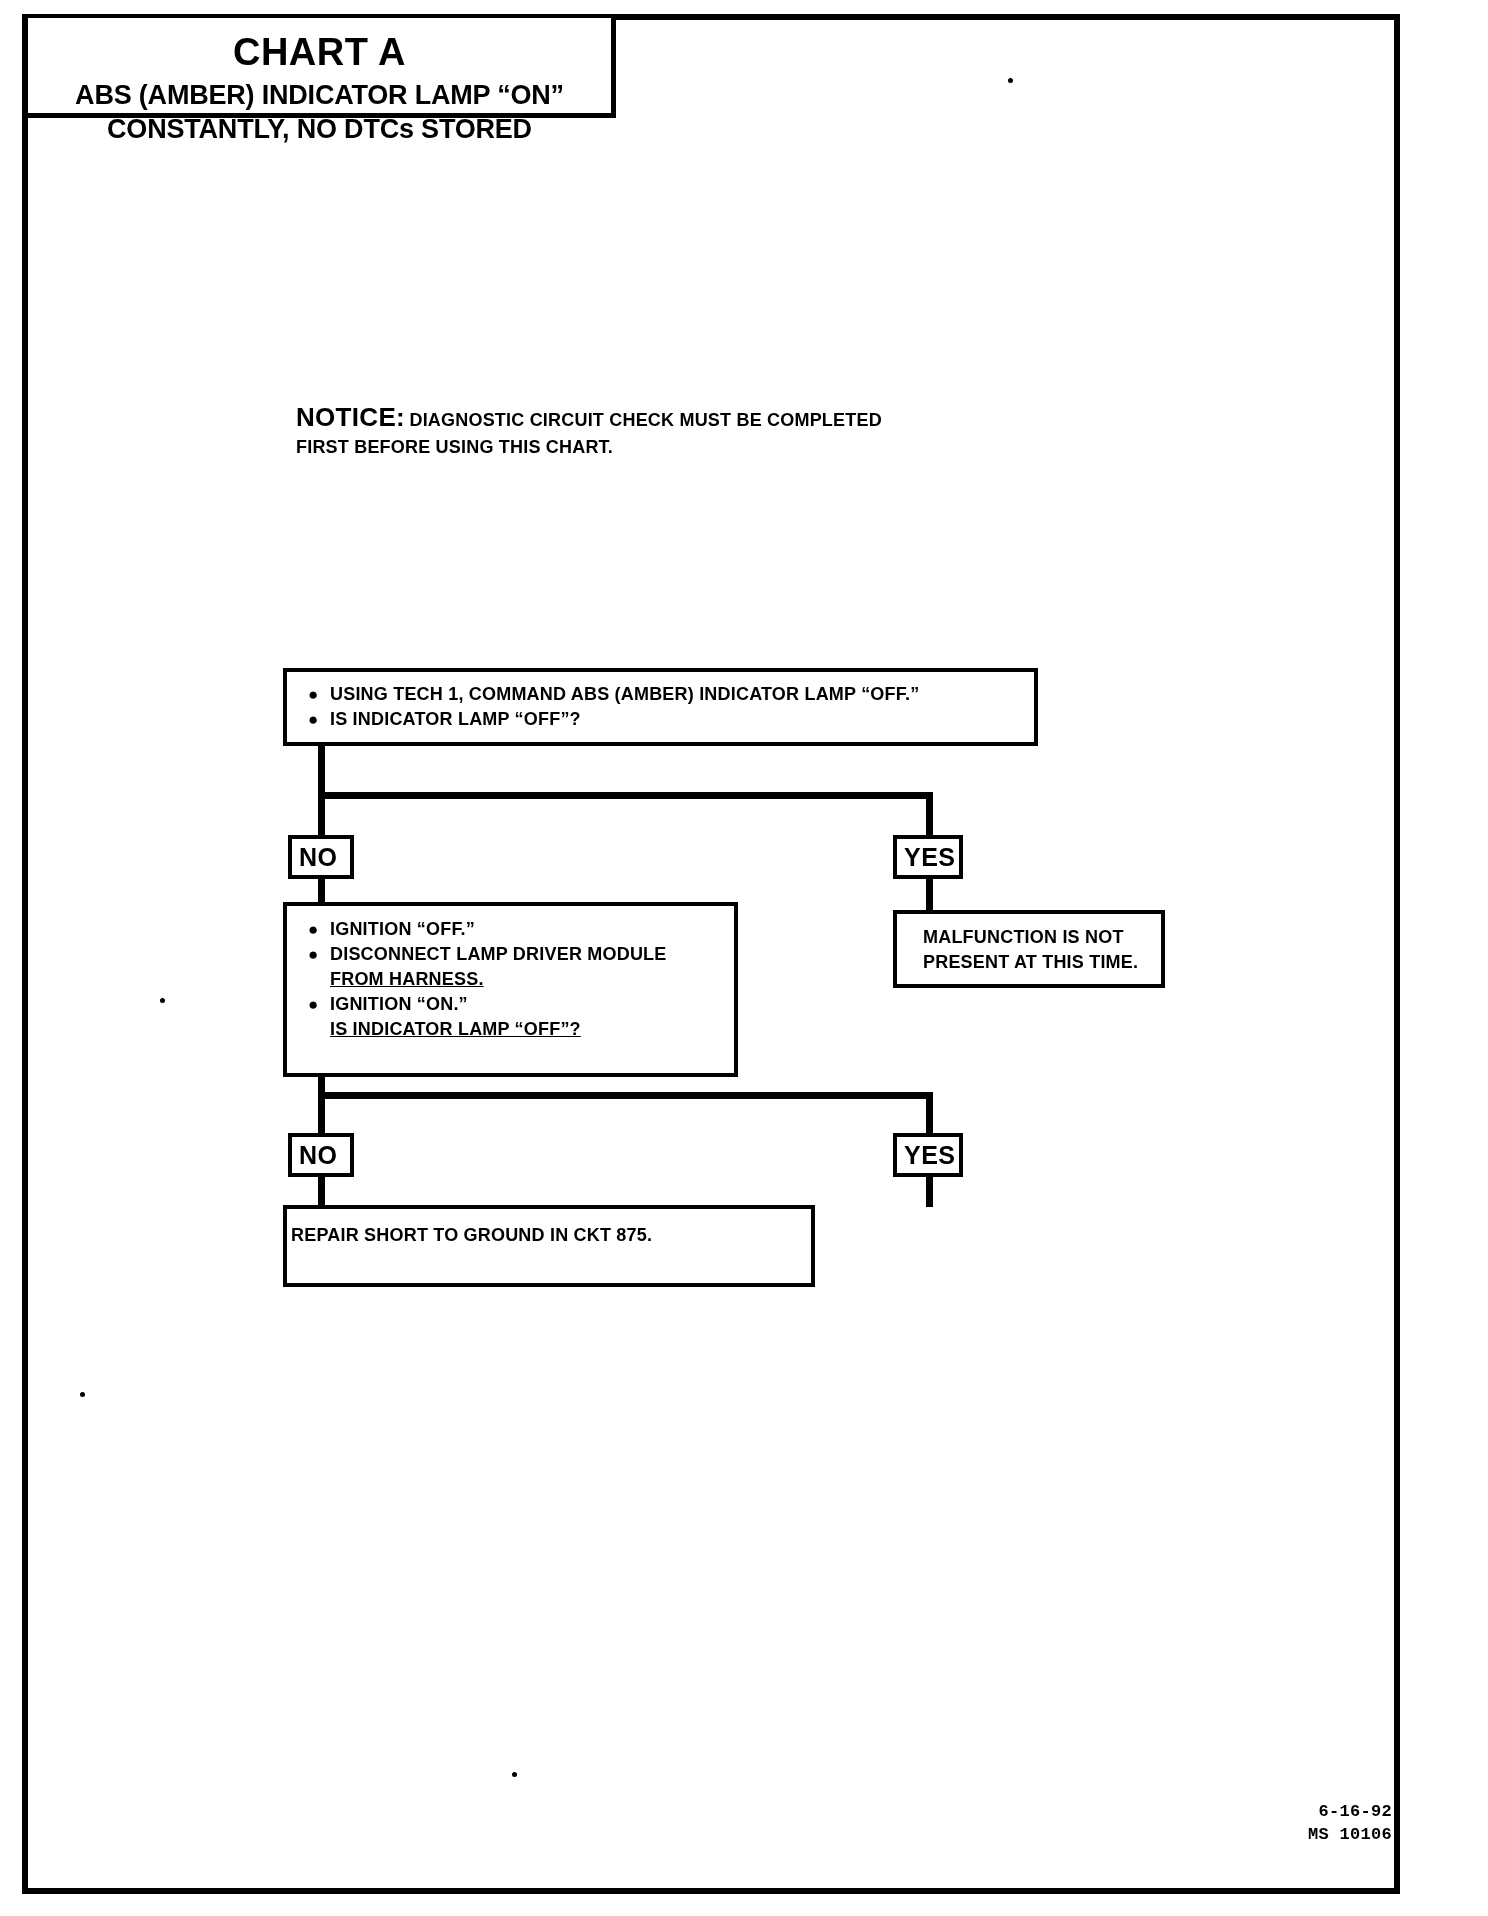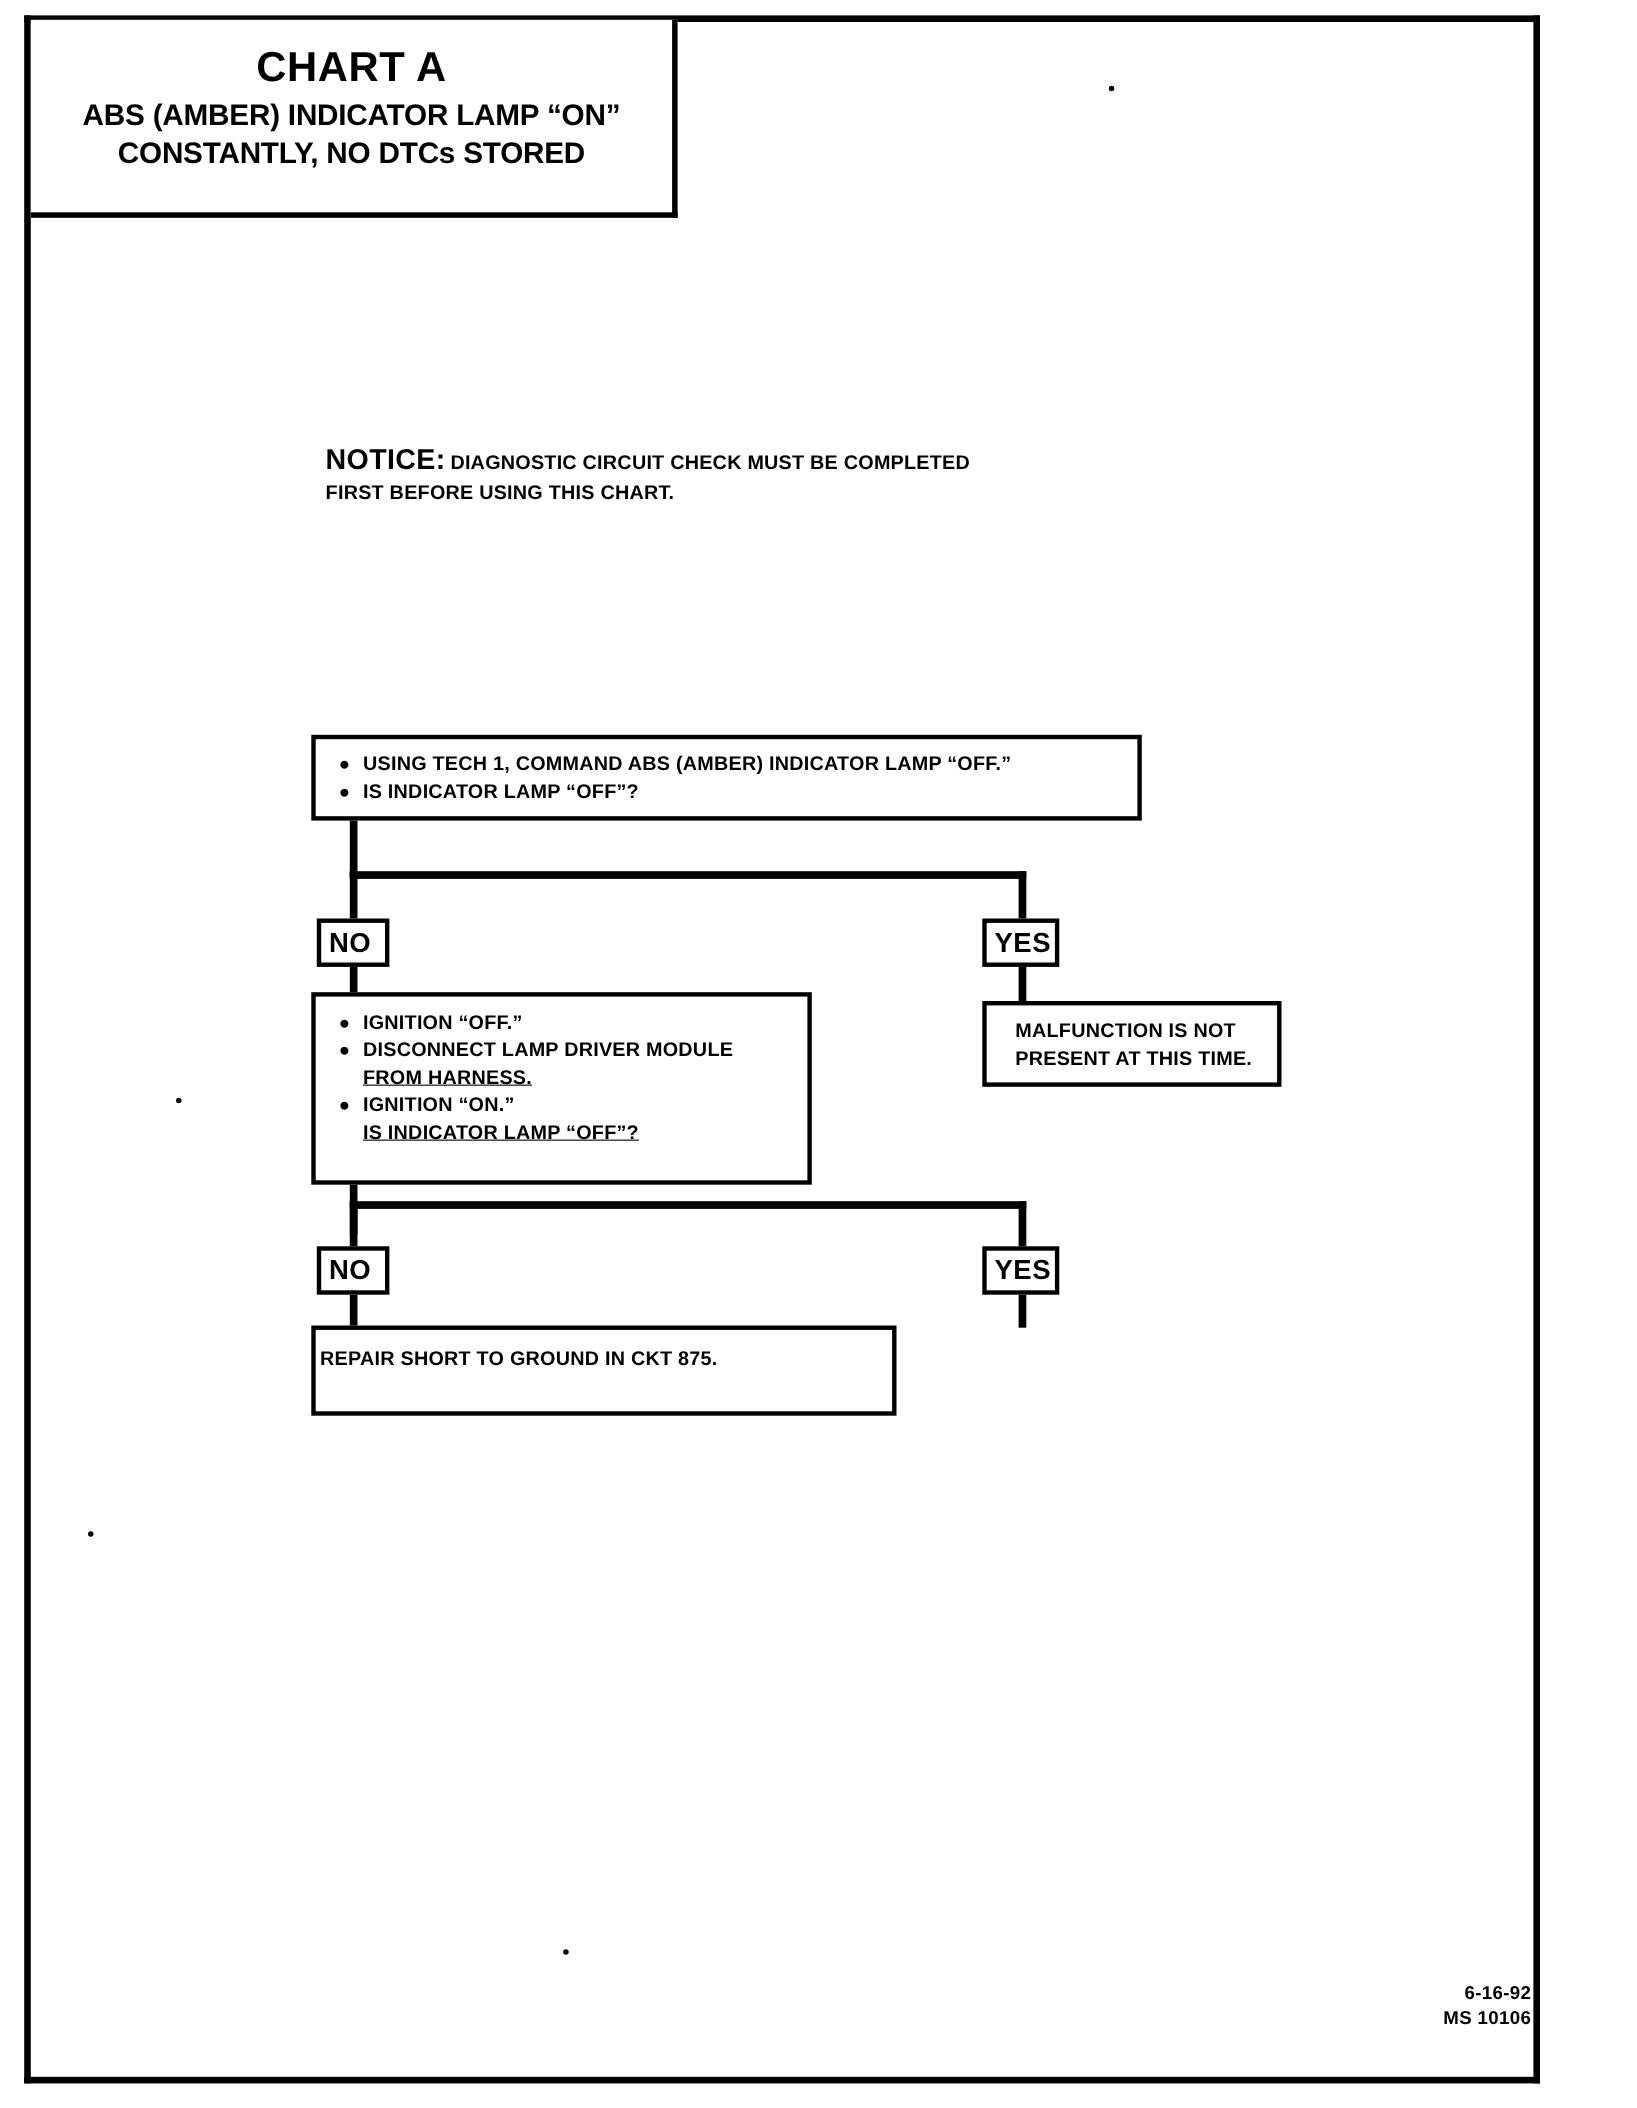--- a/index.html
+++ b/index.html
@@ -52,27 +52,27 @@
     height: 6px;
     background: #000;
   }
 
   
   .title-block {
     position: absolute;
     left: 28px;
     top: 18px;
     width: 588px;
-    height: 180px;
+    height: 100px;
     border-right: 5px solid #000;
     border-bottom: 5px solid #000;
     box-sizing: border-box;
     background: #fff;
     text-align: center;
-    padding-top: 20px;
+    padding-top: 10px;
   }
   .title-main {
     font-size: 38px;
     font-weight: bold;
     letter-spacing: 0.5px;
     line-height: 48px;
   }
   .title-sub {
     font-size: 27px;
     font-weight: bold;
@@ -228,20 +228,21 @@
   
   .footer {
     position: absolute;
     right: 96px;
     top: 1800px;
     text-align: right;
     font-size: 17px;
     font-weight: bold;
     line-height: 23px;
     letter-spacing: 0.3px;
+    font-family: Liberation Mono, monospace;
   }
 
   
   .speck {
     position: absolute;
     background: #000;
     border-radius: 50%;
   }
 </style>
 </head>

